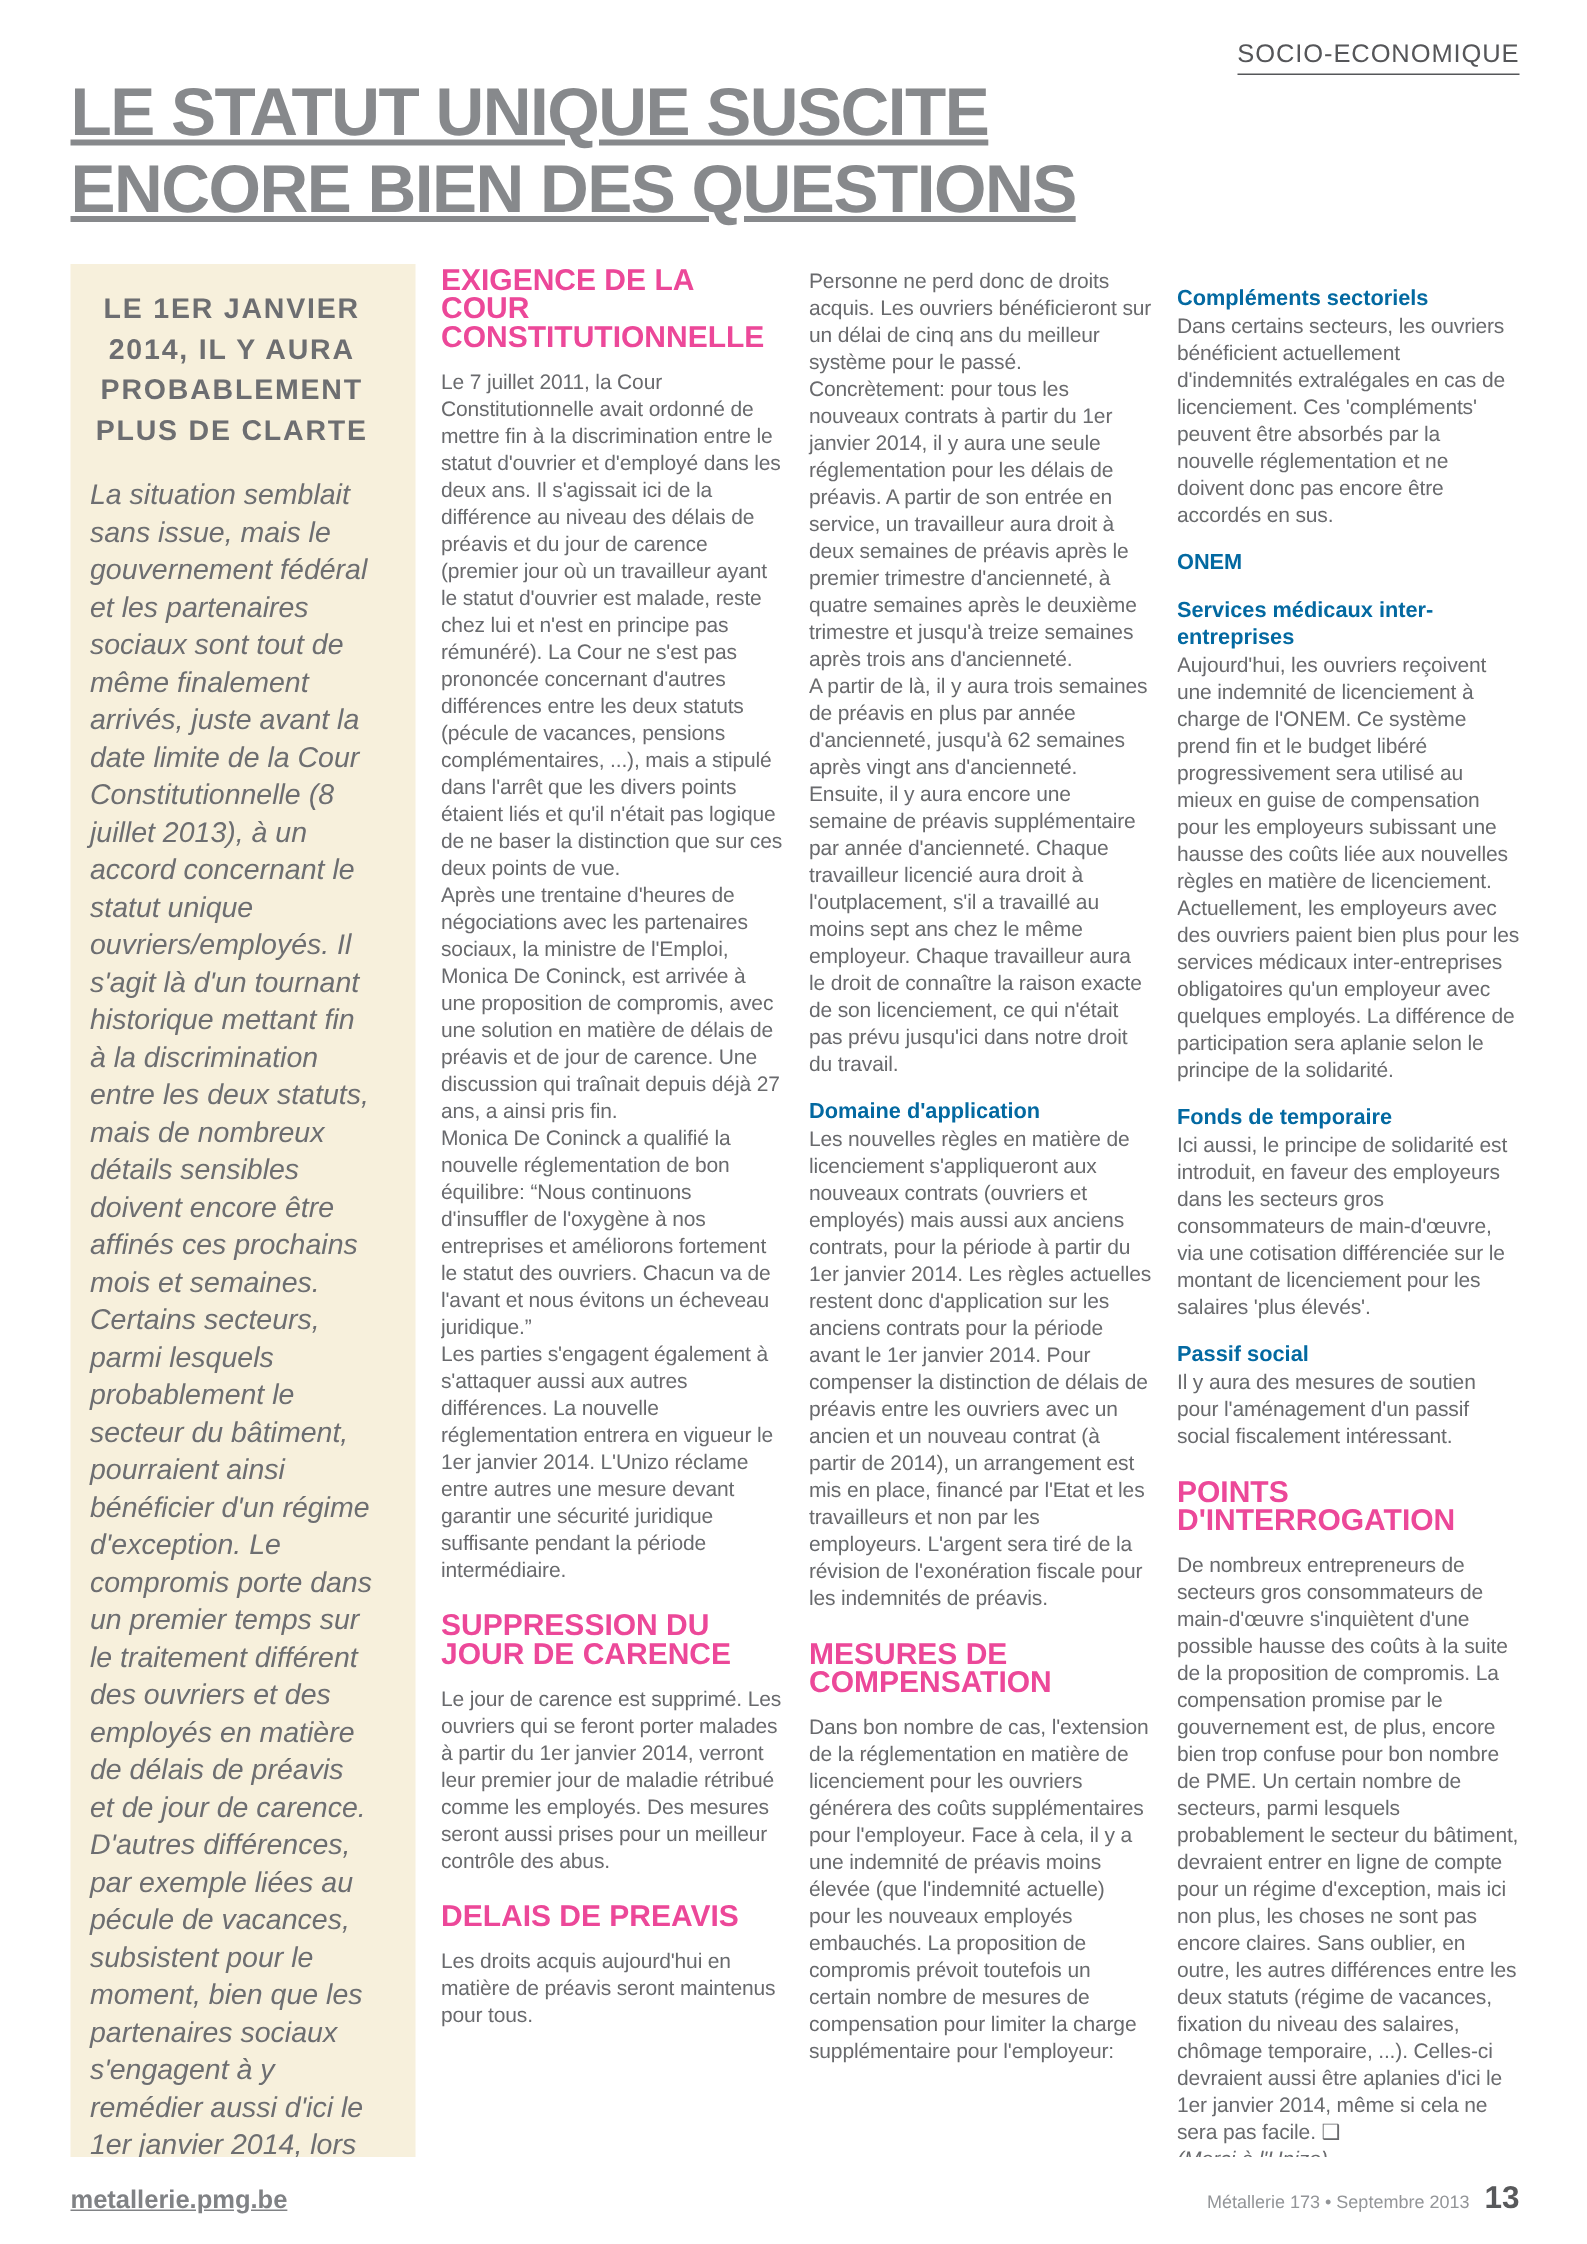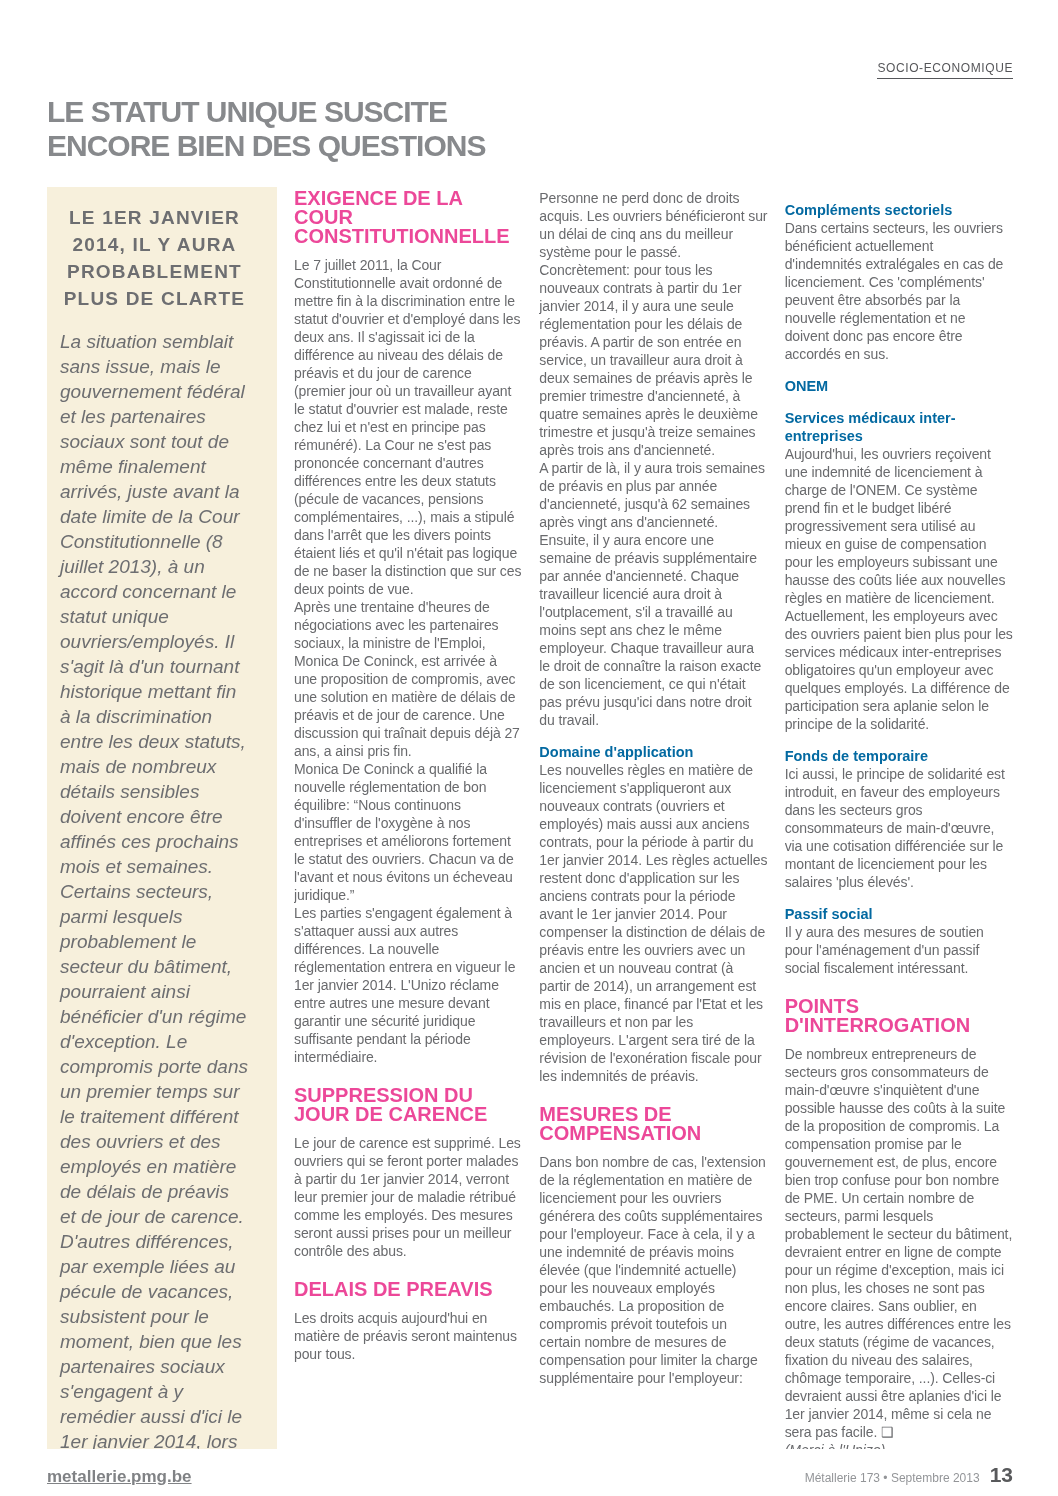--- a/index.html
+++ b/index.html
@@ -9,32 +9,32 @@
     font-family:"Liberation Sans", sans-serif;
     color:#696a6d;
     overflow:hidden;
     position:relative;
   }
   .page { padding:26px 45px 18px 47px; height:100%; display:flex; flex-direction:column; }
 
   
   .kicker-row { display:flex; justify-content:flex-end; }
   .kicker {
-    font-size:12px; font-weight:400; color:#555659;
+    font-size:17px; font-weight:400; color:#555659;
     letter-spacing:0.6px; padding-bottom:3px;
     border-bottom:1px solid #555659;
-    margin-top:35px;
   }
 
   
   .title {
-    margin-top:16px;
-    font-size:30px; line-height:1.13; font-weight:700;
+    margin-top:0;
+    font-size:45px; line-height:1.13; font-weight:700;
     color:#87898c; letter-spacing:-1px;
     text-transform:uppercase;
+    text-decoration:underline;
   }
 
   
   .content {
     margin-top:24px;
     display:grid;
     grid-template-columns:230px 1fr 1fr 1fr;
     column-gap:17px;
     height:1262px;
   }

